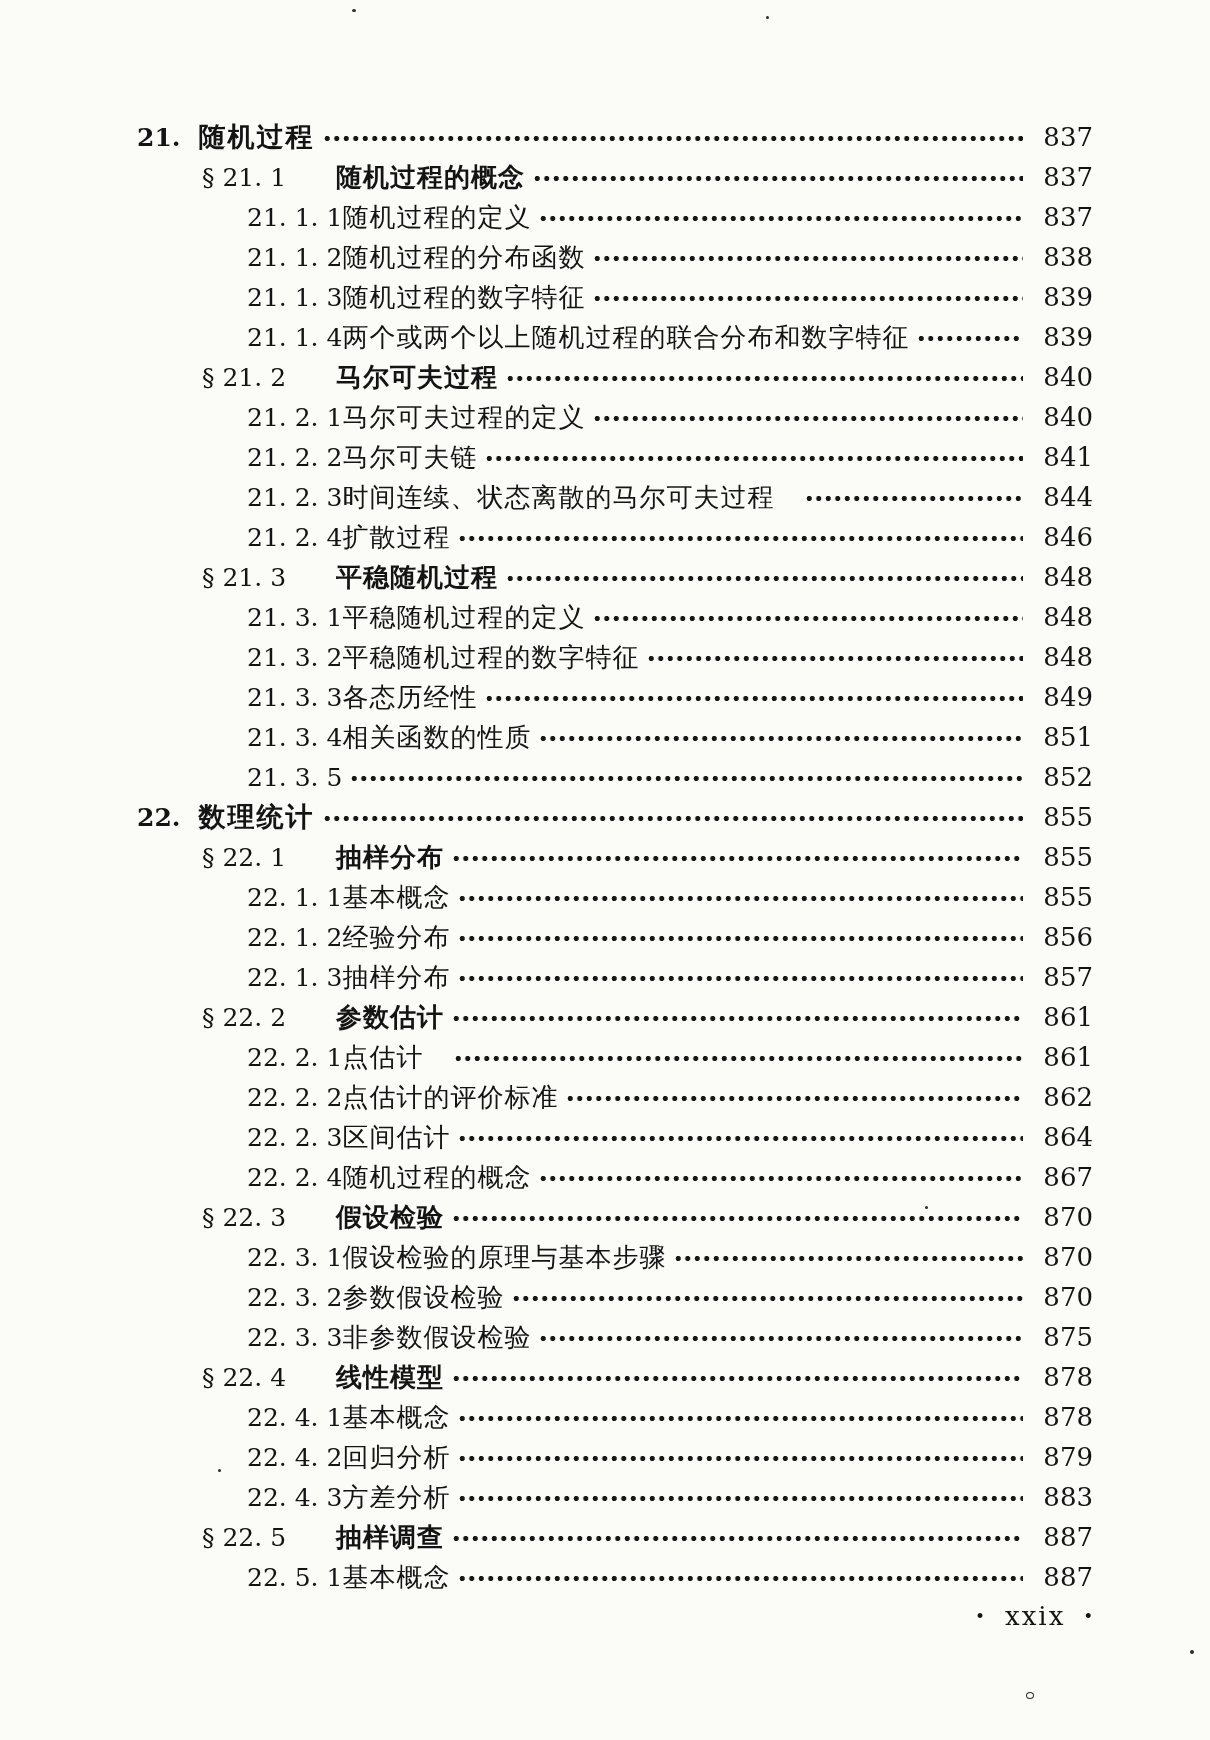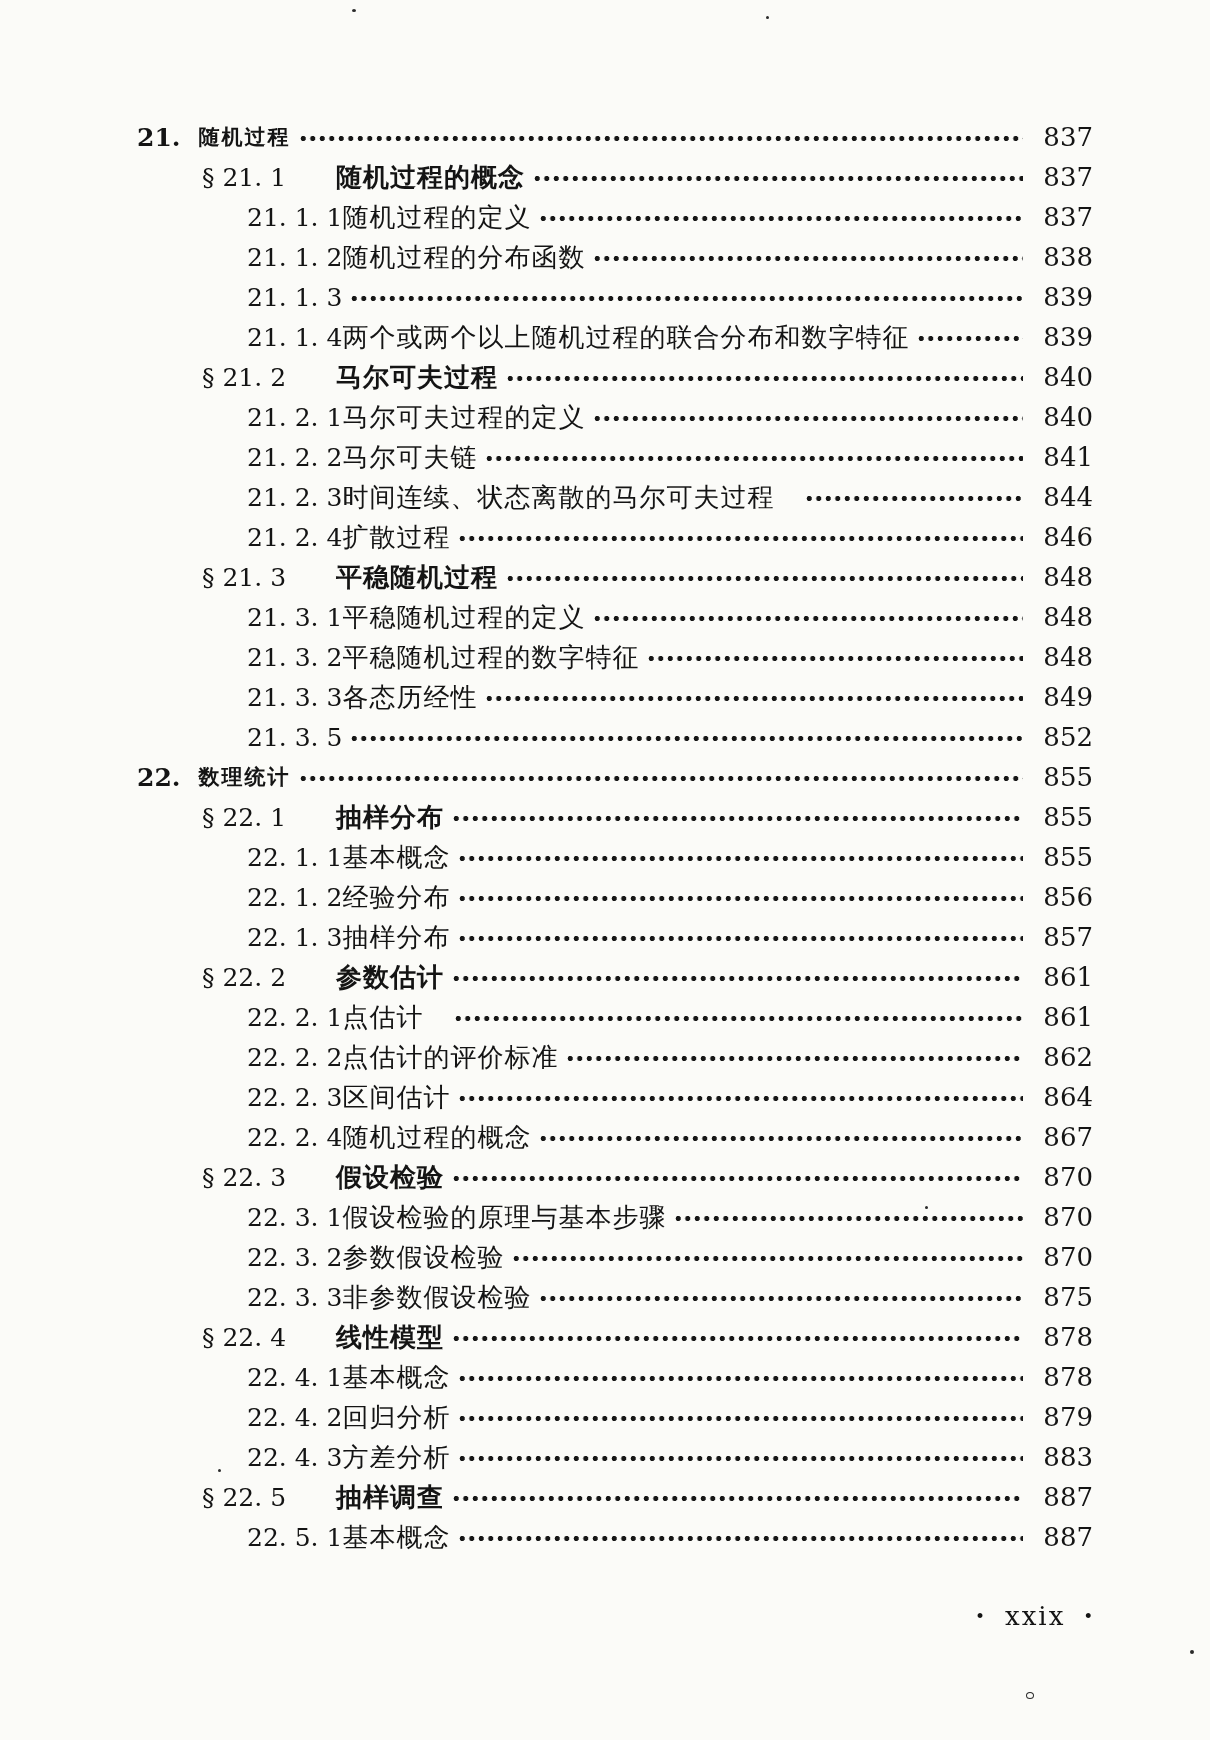--- a/index.html
+++ b/index.html
@@ -29,21 +29,21 @@
   }
   .title {
     font-size:26px;
     letter-spacing:1px;
     flex:0 0 auto;
   }
   
   .lvl-c .num { font-size:25px; font-weight:700; }
   .lvl-c .title {
     font-family:"DejaVu Sans", sans-serif;
-    font-size:21px; font-weight:700; letter-spacing:2px;
+    font-size:27px; font-weight:700; letter-spacing:2px;
     margin-left:18px;
   }
   
   .lvl-s { padding-left:65px; }
   .lvl-s .title { margin-left:22px; font-weight:600;padding-left:28px; }
   
   .lvl-ss { padding-left:110px; }
   .leader {
     flex:1 1 auto;
     height:7px;
@@ -99,20 +99,21 @@
       <span class="pg">837</span>
     </div>
     <div class="row lvl-ss">
       <span class="num">21. 1. 2</span>
       <span class="title">随机过程的分布函数</span>
       <span class="leader"></span>
       <span class="pg">838</span>
     </div>
     <div class="row lvl-ss">
       <span class="num">21. 1. 3</span>
+      <span class="title">随机过程的数字特征</span>
       <span class="leader"></span>
       <span class="pg">839</span>
     </div>
     <div class="row lvl-ss">
       <span class="num">21. 1. 4</span>
       <span class="title">两个或两个以上随机过程的联合分布和数字特征</span>
       <span class="leader"></span>
       <span class="pg">839</span>
     </div>
     <div class="row lvl-s">
@@ -161,20 +162,26 @@
       <span class="num">21. 3. 2</span>
       <span class="title">平稳随机过程的数字特征</span>
       <span class="leader"></span>
       <span class="pg">848</span>
     </div>
     <div class="row lvl-ss">
       <span class="num">21. 3. 3</span>
       <span class="title">各态历经性</span>
       <span class="leader"></span>
       <span class="pg">849</span>
+    </div>
+    <div class="row lvl-ss">
+      <span class="num">21. 3. 4</span>
+      <span class="title">相关函数的性质</span>
+      <span class="leader"></span>
+      <span class="pg">851</span>
     </div>
     <div class="row lvl-ss">
       <span class="num">21. 3. 5</span>
       <span class="leader"></span>
       <span class="pg">852</span>
     </div>
     <div class="row lvl-c">
       <span class="num">22.</span>
       <span class="title">数理统计</span>
       <span class="leader"></span>

